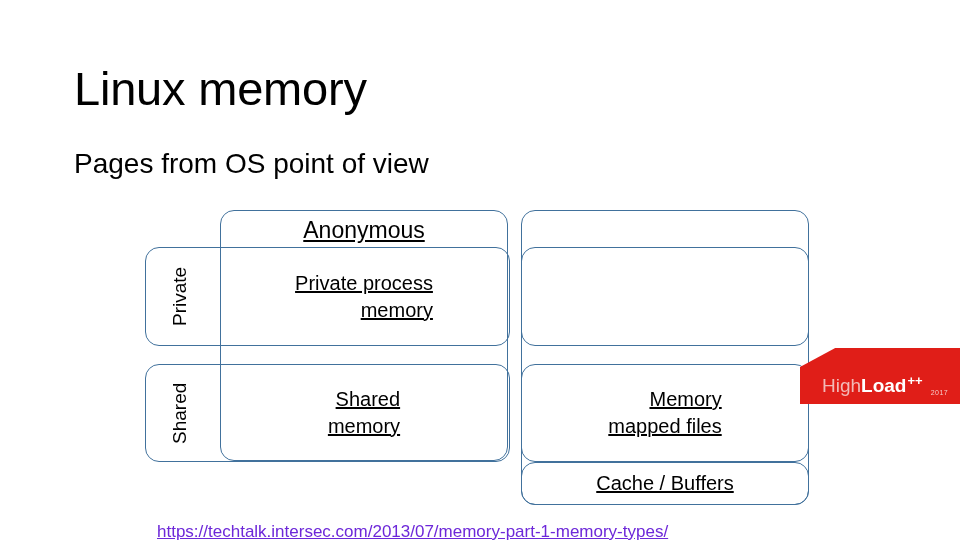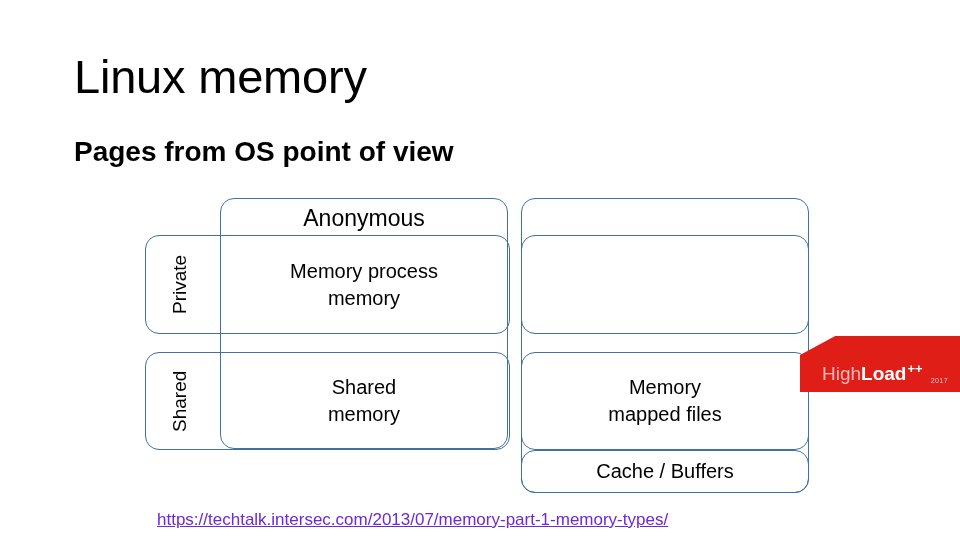--- a/index.html
+++ b/index.html
@@ -11,21 +11,21 @@
     width: 960px;
     height: 540px;
     position: relative;
     overflow: hidden;
     font-family: "Liberation Sans", sans-serif;
     color: #000000;
   }
 
   #slide {
     position: absolute;
-    left: 0; top: 4px;
+    left: 0; top: 16px;
     width: 960px;
     height: 388px;
     background: #ffffff;
   }
 
   
   #page-title {
     position: absolute;
     left: 74px;
     top: 47px;
@@ -34,21 +34,21 @@
     letter-spacing: -0.2px;
     line-height: 1.1;
     color: #000000;
     white-space: nowrap;
   }
   #page-subtitle {
     position: absolute;
     left: 74px;
     top: 133px;
     font-size: 28px;
-    font-weight: 700;
+    font-weight: 400;
     line-height: 1.1;
     color: #000000;
     white-space: nowrap;
   }
 
   
   #diagram {
     position: absolute;
     left: 0;
     top: 0;
@@ -61,25 +61,26 @@
     border: 1.3px solid #41719C;
     border-radius: 14px;
     background: transparent;
   }
   .cell-text {
     position: absolute;
     box-sizing: border-box;
     display: flex;
     align-items: center;
     justify-content: center;
-    text-align: center;
+    text-align: right;
     font-size: 20px;
     line-height: 1.35;
     color: #000000;
     white-space: pre-line;
+    text-decoration: underline;
   }
   .col-header-text {
     font-size: 23px;
   }
   .rot-label {
     position: absolute;
     box-sizing: border-box;
     display: flex;
     align-items: center;
     justify-content: center;
@@ -188,21 +189,21 @@
 
     <div class="box" id="cell-private-file-box"></div>
     <div class="box" id="cell-shared-file-box"></div>
     <div class="box" id="cell-cache-box"></div>
 
     <div class="cell-text col-header-text" id="col-anonymous-label">Anonymous</div>
 
     <div class="rot-label" id="row-private-label">Private</div>
     <div class="rot-label" id="row-shared-label">Shared</div>
 
-    <div class="cell-text" id="cell-private-anon-text">Memory process
+    <div class="cell-text" id="cell-private-anon-text">Private process
 memory</div>
     <div class="cell-text" id="cell-shared-anon-text">Shared
 memory</div>
     <div class="cell-text" id="cell-shared-file-text">Memory
 mapped files</div>
     <div class="cell-text" id="cell-cache-text">Cache / Buffers</div>
 
   </div>
 
   <a id="source-link" href="#">https://techtalk.intersec.com/2013/07/memory-part-1-memory-types/</a>

